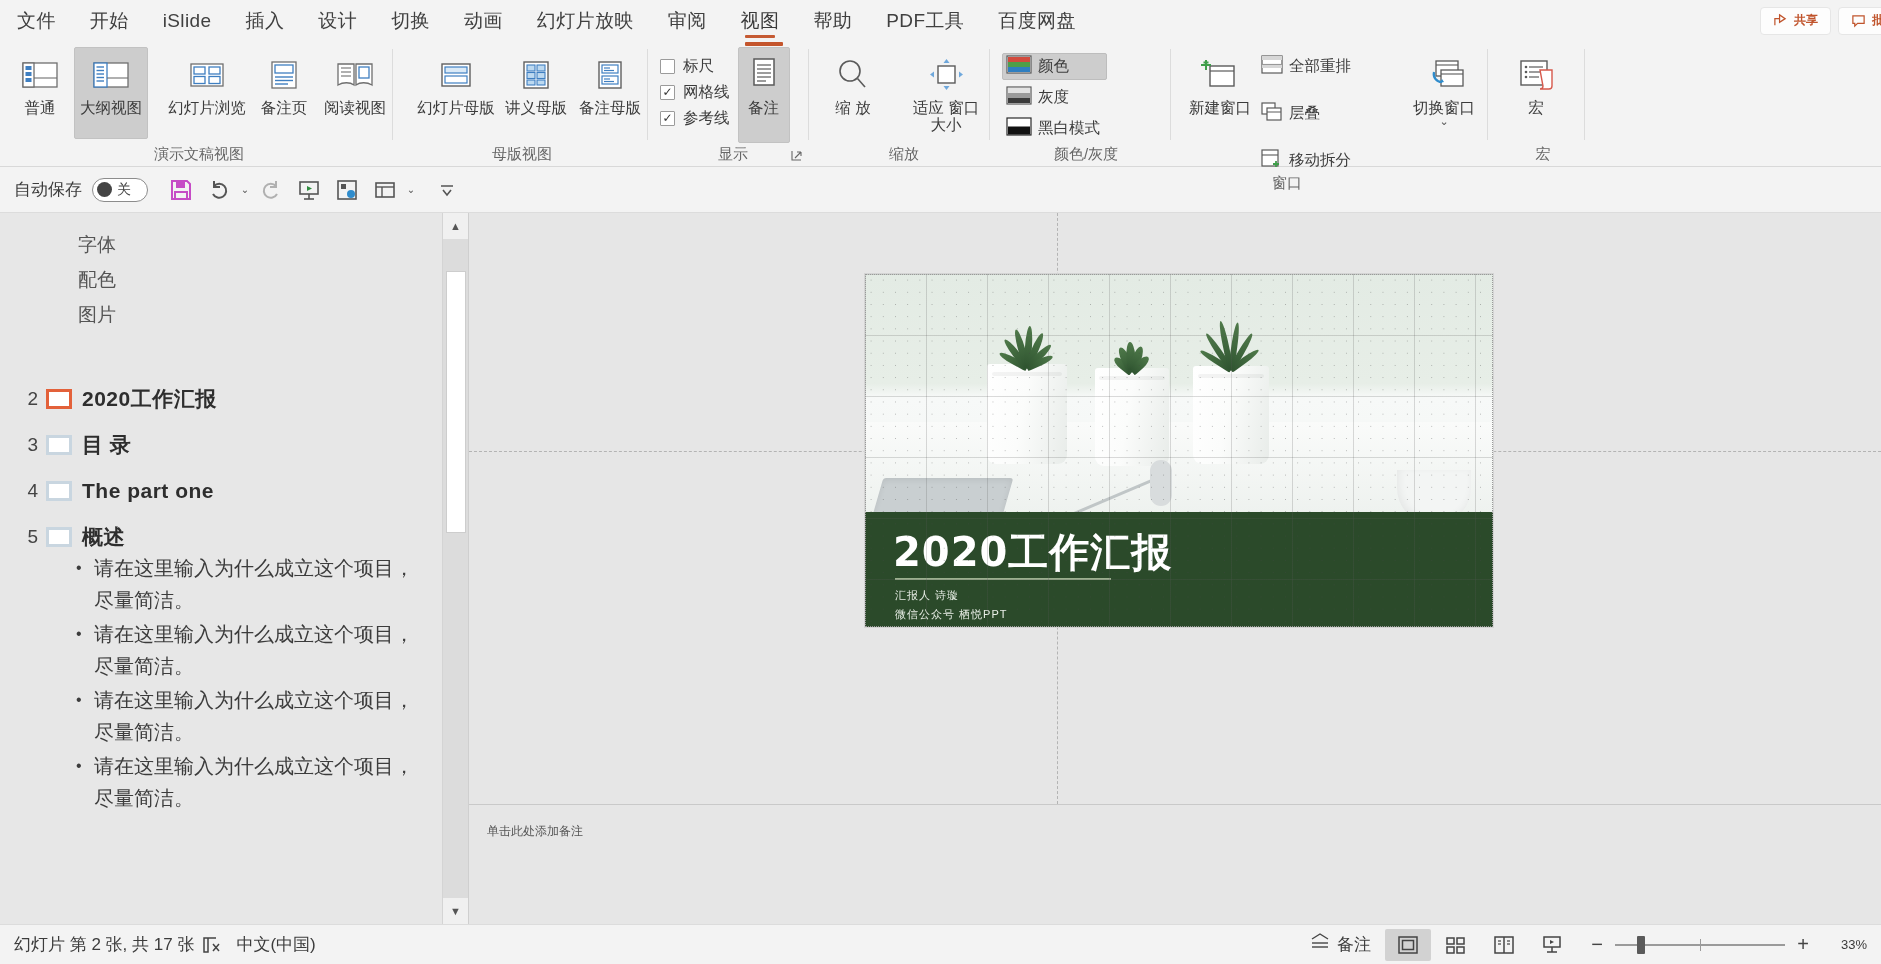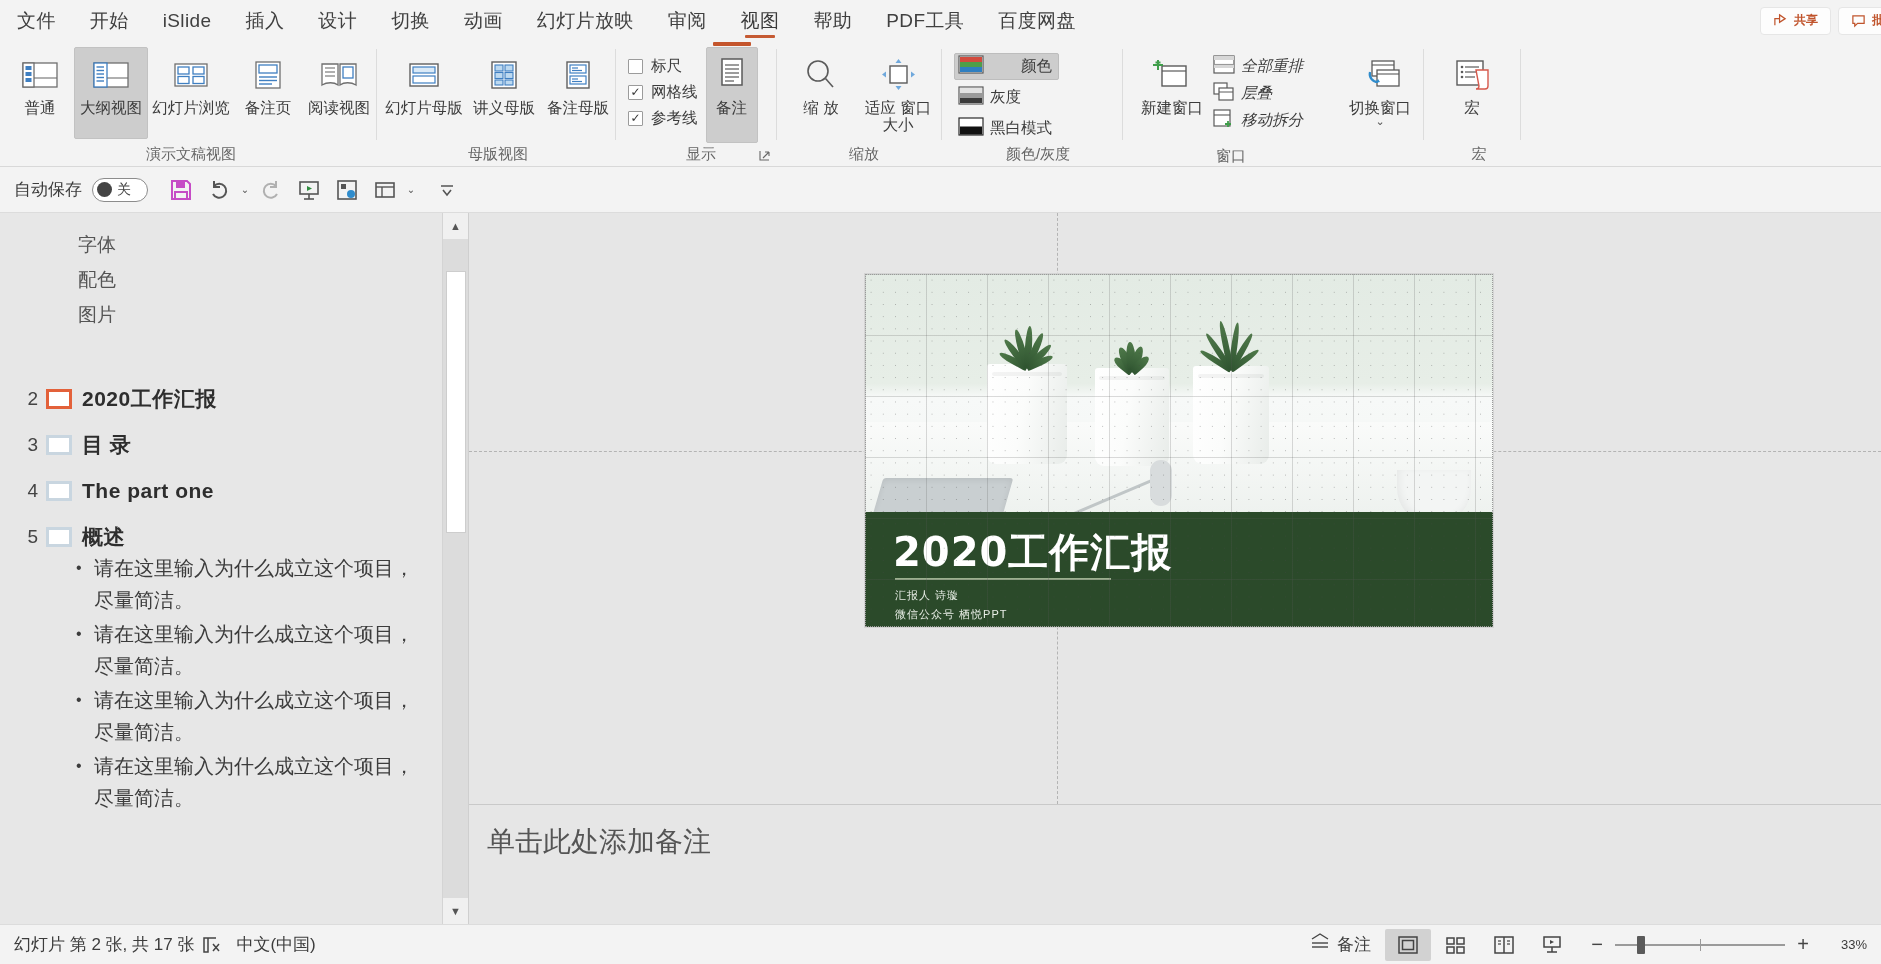--- a/index.html
+++ b/index.html
@@ -43,26 +43,26 @@
   }
   .group-sep{width:1px;background:#dcdcdc;margin:8px 0 26px 0;flex:0 0 1px;}
 
   .bigbtn{
     width:68px;min-height:92px;display:flex;flex-direction:column;align-items:center;
     padding:5px 2px 3px;border:1px solid transparent;border-radius:2px;
   }
   .bigbtn.sel{background:#cdcdcd;border-color:#c2c2c2;}
   .bigbtn .ico{height:44px;display:flex;align-items:center;justify-content:center;}
   .bigbtn .lbl{font-size:15.5px;color:#3c3c3c;text-align:center;line-height:17px;margin-top:2px;}
-  .bigbtn.w86{width:86px;}
+  .bigbtn.w86{width:86px;margin-left:16px;}
   .bigbtn.w74{width:74px;}
   .bigbtn.w52{width:52px;}
 
   .smallbtn{display:flex;align-items:center;gap:6px;height:27px;padding:1px 6px 1px 3px;border:1px solid transparent;border-radius:2px;}
-  .smallbtn.sel{background:#cdcdcd;border-color:#bdbdbd;justify-content:space-between;}
+  .smallbtn.sel{background:#cdcdcd;border-color:#bdbdbd;}
   .smallbtn .lbl{font-size:15.5px;color:#3c3c3c;white-space:nowrap;}
 
   .chk{display:flex;align-items:center;gap:8px;height:26px;padding-left:2px;}
   .chkbox{
     width:15px;height:15px;border:1px solid #9b9b9b;background:#fff;border-radius:1px;
     display:flex;align-items:center;justify-content:center;font-size:12px;color:#333;line-height:1;
   }
   .chk .lbl{font-size:15.5px;color:#3c3c3c;}
 
   .dialog-launcher{
@@ -159,21 +159,21 @@
     background-image:
       radial-gradient(circle, rgba(70,70,70,.38) 0.7px, transparent 0.8px),
       linear-gradient(to right, rgba(90,90,90,.22) 1px, transparent 1px),
       linear-gradient(to bottom, rgba(90,90,90,.22) 1px, transparent 1px);
     background-size:12.2px 12.2px, 61px 61px, 61px 61px;
   }
   .slide-sel{position:absolute;inset:0;outline:1px dotted #9a9a9a;outline-offset:-1px;}
 
   
   .notes{height:120px;flex:0 0 120px;border-top:1px solid #c9c9c9;background:#e6e6e6;padding:18px 0 0 18px;}
-  .notes-ph{font-size:28px;color:#555;}
+  .notes-ph{font-size:12px;color:#555;}
 
   
   .status{
     height:40px;flex:0 0 40px;background:#f3f3f3;border-top:1px solid #dcdcdc;
     display:flex;align-items:center;padding:0 14px;gap:0;
   }
   .st-text{font-size:17px;color:#3c3c3c;white-space:nowrap;}
   .st-ico{width:34px;height:30px;display:flex;align-items:center;justify-content:center;}
   .st-right{margin-left:auto;display:flex;align-items:center;gap:2px;}
   .viewbtn{width:46px;height:32px;display:flex;align-items:center;justify-content:center;border-radius:2px;}
@@ -499,21 +499,21 @@
             <svg width="42" height="34" viewBox="0 0 42 34">
               <rect x="11" y="8" width="24" height="20" fill="#fff" stroke="#5a5a5a" stroke-width="1.4"></rect>
               <line x1="11" y1="13" x2="35" y2="13" stroke="#5a5a5a" stroke-width="1.2"></line>
               <path d="M7 7 v-5 M4.5 4.5 h5" stroke="#3f9e4a" stroke-width="2"></path>
               <path d="M7 2 v10 M2 7 h10" stroke="#3f9e4a" stroke-width="2"></path>
             </svg>
           </div>
           <div class="lbl">新建窗口</div>
         </div>
 
-        <div style="display:flex;flex-direction:column;gap:0;padding-top:6px;font-style:italic;">
+        <div style="display:flex;flex-direction:column;gap:20px;padding-top:6px;">
           <div class="smallbtn">
             <span>
               <svg width="22" height="19" viewBox="0 0 22 19">
                 <rect x="1" y="1" width="20" height="17" fill="#fff" stroke="#5a5a5a" stroke-width="1.2"></rect>
                 <rect x="1" y="1" width="20" height="4" fill="#d7d7d7"></rect>
                 <line x1="1" y1="9.5" x2="21" y2="9.5" stroke="#5a5a5a" stroke-width="1.1"></line>
                 <rect x="1" y="9.5" width="20" height="3.5" fill="#d7d7d7"></rect>
               </svg>
             </span>
             <span class="lbl">全部重排</span>

